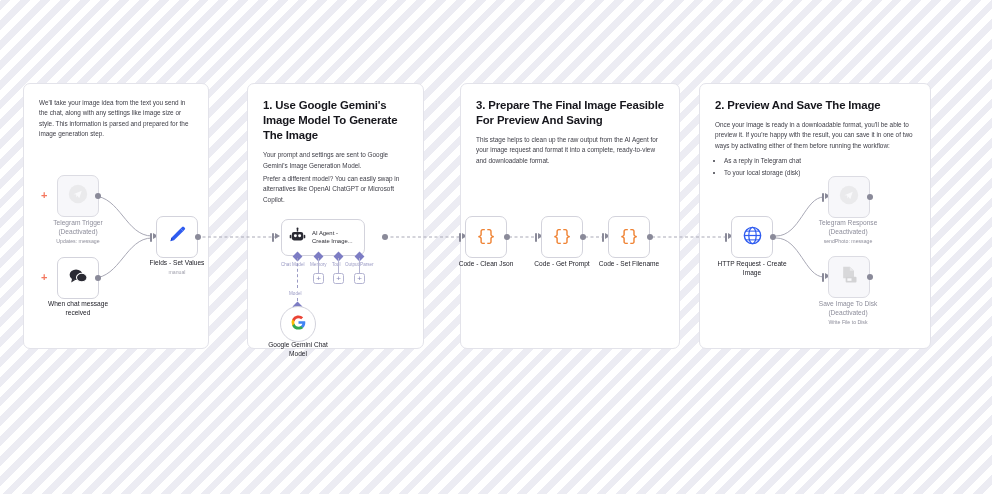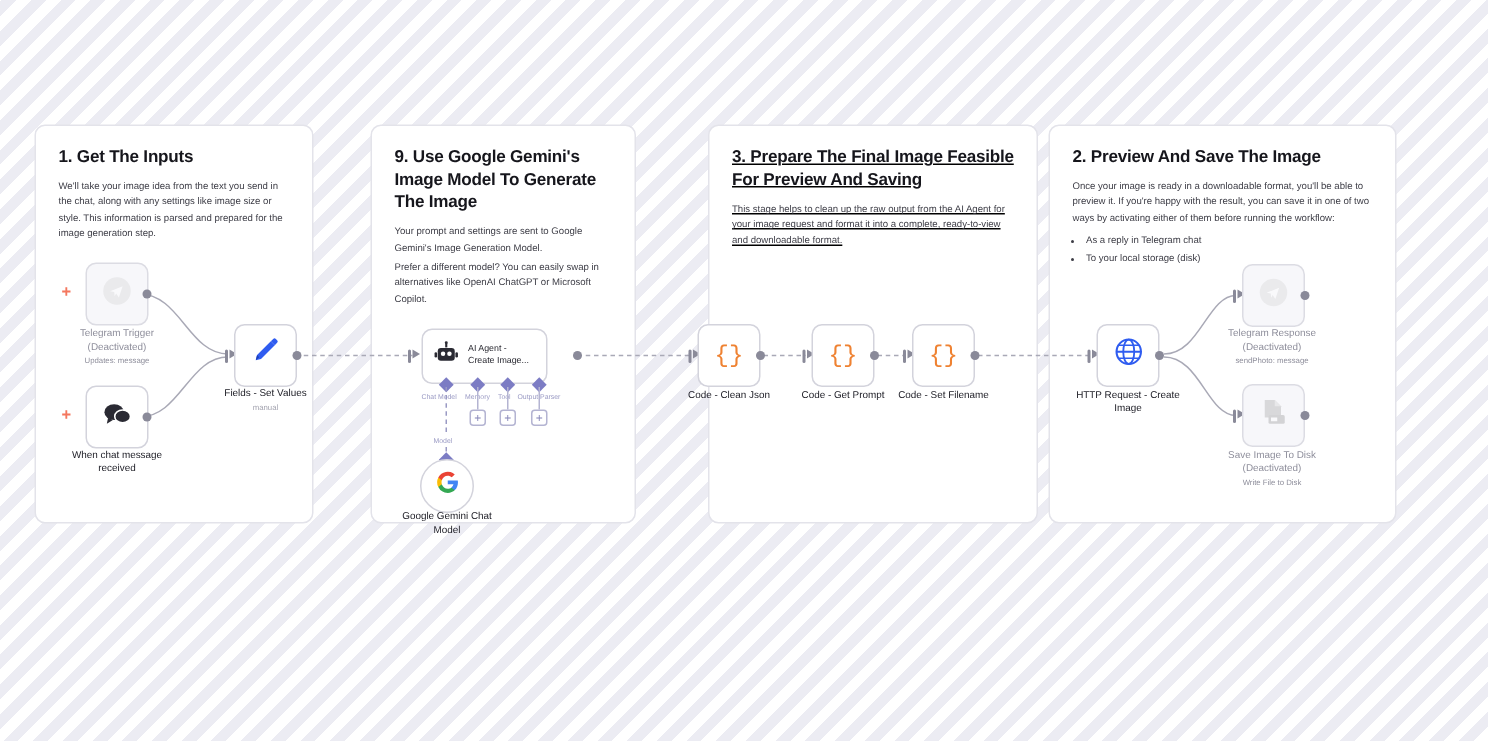--- a/index.html
+++ b/index.html
@@ -45,21 +45,21 @@
   .panel li {
     font-size: 6.4px;
     line-height: 1.62;
     color: #3d3d46;
     list-style: disc;
     margin-bottom: 1px;
   }
 
   #panel1 { left: 23px;  top: 83px;  width: 186px; height: 266px; }
   #panel2 { left: 247px; top: 83px;  width: 177px; height: 266px; }
-  #panel3 { left: 472px; top: 83px;  width: 220px; height: 266px; text-decoration: underline; }
+  #panel3 { left: 460px; top: 83px;  width: 220px; height: 266px; }
   #panel4 { left: 699px; top: 83px;  width: 232px; height: 266px; }
 
   
   .node {
     position: absolute;
     background: #ffffff;
     border: 1px solid #d3d3dc;
     border-radius: 7px;
     display: flex; align-items: center; justify-content: center;
   }
@@ -142,26 +142,25 @@
     border-left: 1px dashed #9a9ac4;
   }
   svg.links { position: absolute; inset: 0; pointer-events: none; }
 </style>
 </head>
 <body>
 
 <div class="canvas">
 
   <div class="panel" id="panel1">
-    <h2>1. Get The Inputs</h2>
     <p>We'll take your image idea from the text you send in the chat, along with any settings like image size or style. This information is parsed and prepared for the image generation step.</p>
   </div>
 
   <div class="panel" id="panel2">
-    <h2>9. Use Google Gemini's Image Model To Generate The Image</h2>
+    <h2>1. Use Google Gemini's Image Model To Generate The Image</h2>
     <p>Your prompt and settings are sent to Google Gemini's Image Generation Model.</p>
     <p>Prefer a different model? You can easily swap in alternatives like OpenAI ChatGPT or Microsoft Copilot.</p>
   </div>
 
   <div class="panel" id="panel3">
     <h2>3. Prepare The Final Image Feasible For Preview And Saving</h2>
     <p>This stage helps to clean up the raw output from the AI Agent for your image request and format it into a complete, ready-to-view and downloadable format.</p>
   </div>
 
   <div class="panel" id="panel4">

